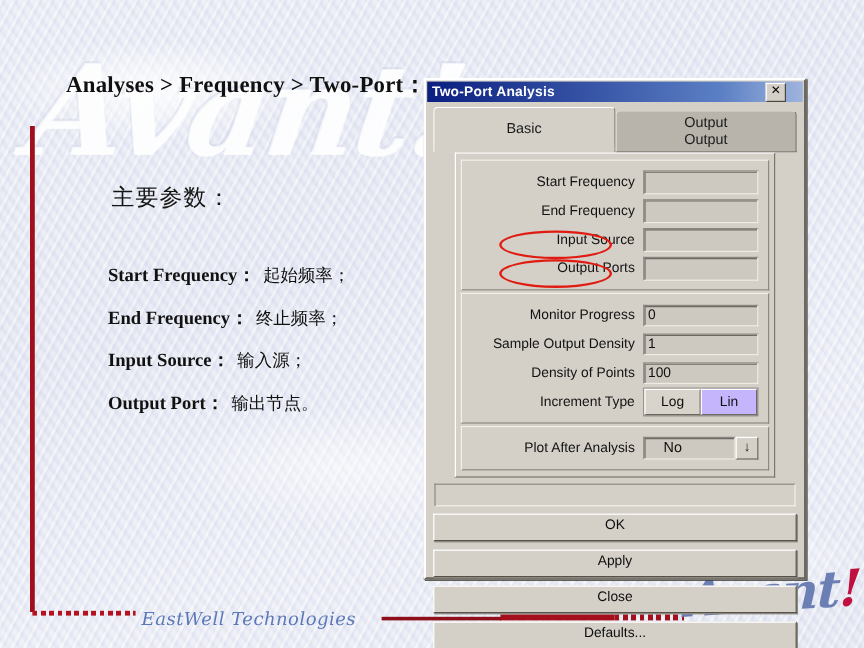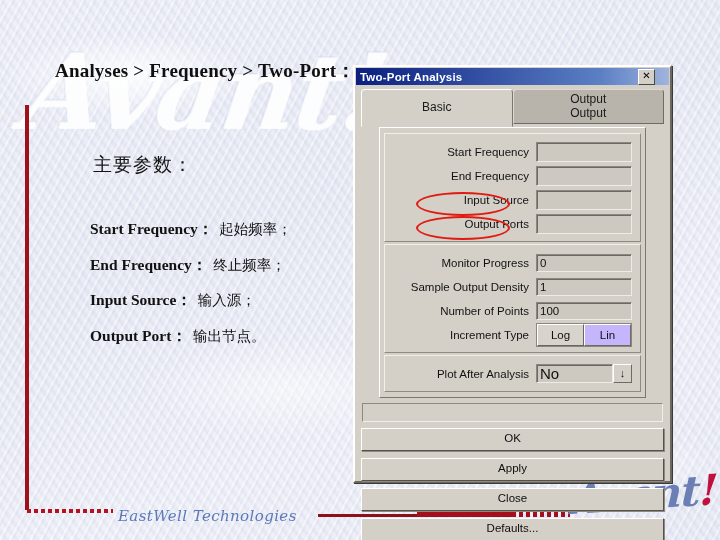--- a/index.html
+++ b/index.html
@@ -205,21 +205,21 @@
     color: #000;
     font-family: "Liberation Sans", sans-serif;
     cursor: pointer;
   }
 
   
   .tabstrip {
     display: flex;
     margin: 4px 6px 0 6px;
     height: 38px;
-    align-items: flex-start;
+    align-items: flex-end;
   }
   .tab {
     flex: 1;
     height: 36px;
     display: flex;
     align-items: center;
     justify-content: center;
     text-align: center;
     font-size: 12px;
     color: #1a1a1a;
@@ -324,23 +324,23 @@
     display: flex;
     margin-right: 5px;
     height: 19px;
   }
   .combotext {
     flex: 1;
     background: #cec9c0;
     border: 1px solid;
     border-color: #8a8680 #efece6 #efece6 #8a8680;
     box-shadow: inset 1px 1px 0 #6e6a63;
-    font-size: 15px;
+    font-size: 12px;
     line-height: 17px;
-    padding-left: 3px;
+    padding-left: 16px;
     color: #101010;
     box-sizing: border-box;
   }
   .comboarrow {
     width: 19px;
     background: #d4d0c8;
     border: 1px solid;
     border-color: #ffffff #6f6b63 #6f6b63 #ffffff;
     text-align: center;
     font-size: 11px;
@@ -466,21 +466,21 @@
       <div class="group">
         <div class="frow">
           <div class="flabel">Monitor Progress</div>
           <div class="field">0</div>
         </div>
         <div class="frow">
           <div class="flabel">Sample Output Density</div>
           <div class="field">1</div>
         </div>
         <div class="frow">
-          <div class="flabel">Number of Points</div>
+          <div class="flabel">Density of Points</div>
           <div class="field">100</div>
         </div>
         <div class="frow">
           <div class="flabel">Increment Type</div>
           <div class="segwrap">
             <div class="segbtn sel">Log</div>
             <div class="segbtn">Lin</div>
           </div>
         </div>
       </div>

